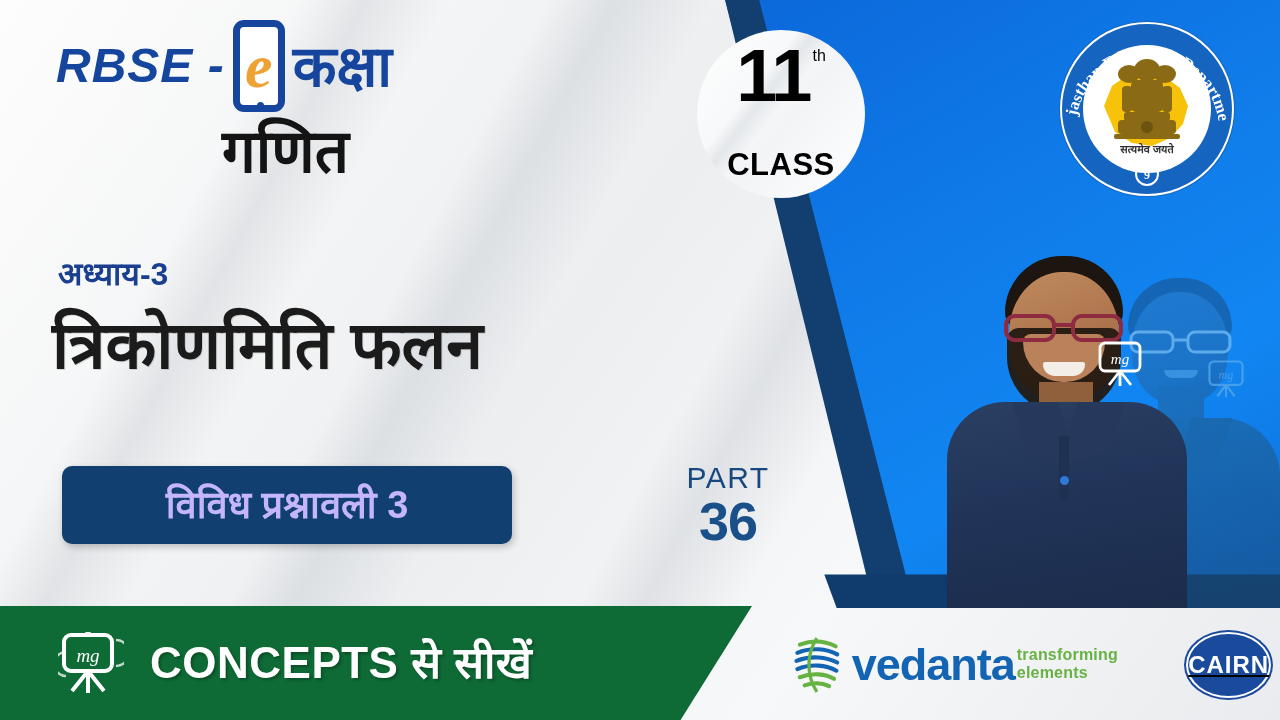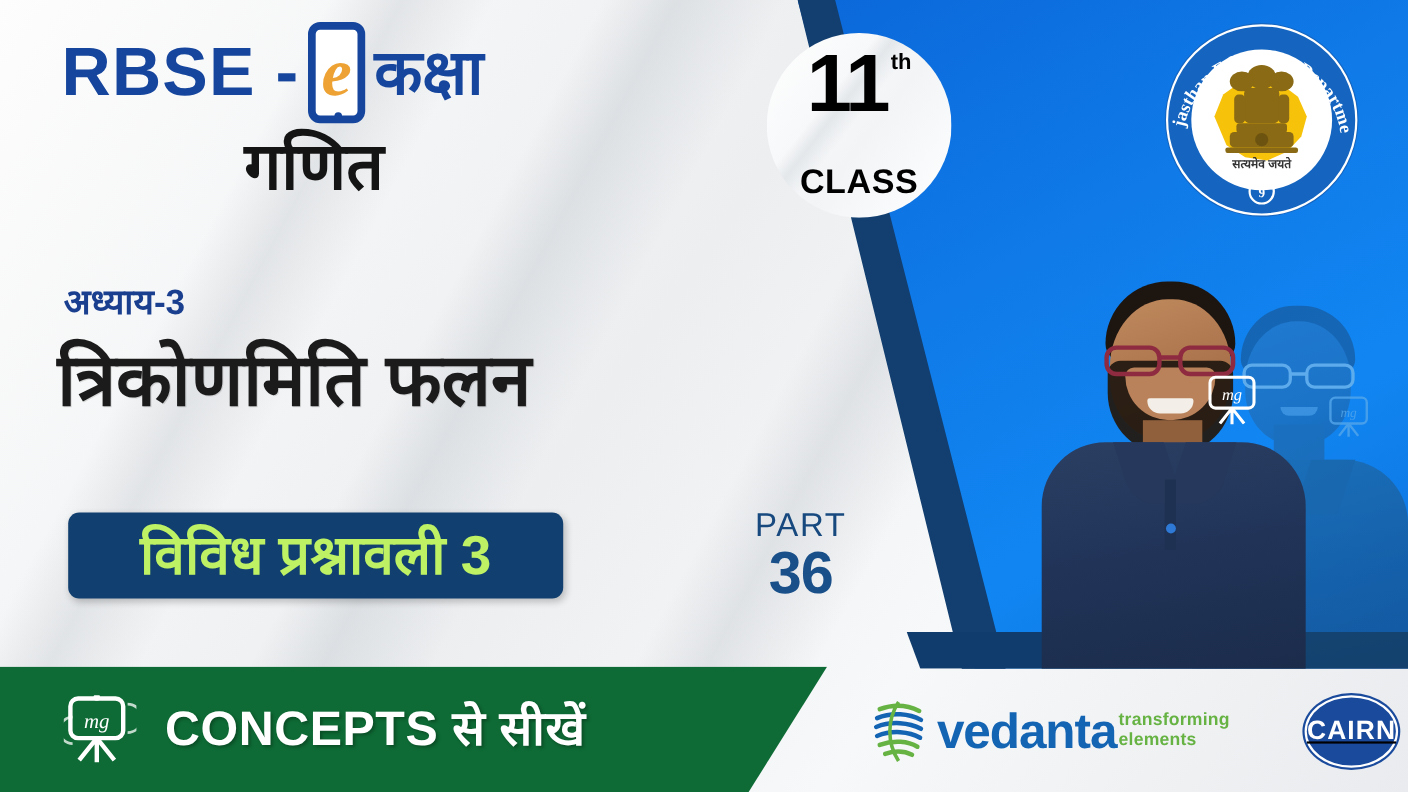--- a/index.html
+++ b/index.html
@@ -67,21 +67,21 @@
   }
   .class-num-row {
     display: flex; align-items: flex-start;
     line-height: 0.85;
   }
   .class-num {
     font-size: 74px; font-weight: 800; color: #000;
     letter-spacing: -2px;
   }
   .class-sup {
-    font-size: 20px; font-weight: 700; color: #000;
+    font-size: 16px; font-weight: 400; color: #000;
     margin-top: 4px; margin-left: 2px;
   }
   .class-word {
     font-size: 31px; font-weight: 800; color: #000;
     letter-spacing: 0.5px; margin-top: 3px;
   }
 
   
   .seal {
     position: absolute;
@@ -183,22 +183,22 @@
     position:absolute; left:80px; top:92px; width:34px; height:8px;
     background:#5a9bd0; border-radius:0 0 12px 12px;
   }
 
   
   .rbse-row {
     position: absolute; left: 56px; top: 20px;
     display: flex; align-items: center; gap: 4px;
   }
   .rbse-text {
-    font-size: 62px; font-weight: 800; color: #15459d;
-    letter-spacing: 1px; line-height: 1;
+    font-size: 48px; font-weight: 800; color: #15459d;
+    letter-spacing: 1px; line-height: 1; font-style: italic;
   }
   .phone {
     position: relative; width: 52px; height: 92px;
     border: 7px solid #15459d; border-radius: 11px;
     background: #ffffff; margin: 0 4px;
   }
   .phone::before {
     content:""; position:absolute; top:-4px; left:11px;
     width:18px; height:3px; background:#15459d; border-radius:2px;
   }
@@ -241,21 +241,21 @@
   .exercise-badge {
     position: absolute; left: 62px; top: 466px;
     min-width: 450px; height: 78px;
     background: #103f70;
     border-radius: 10px;
     display: flex; align-items: center; justify-content: center;
     padding: 0 26px;
     box-shadow: 2px 3px 7px rgba(0,0,0,0.22);
   }
   .exercise-badge span {
-    font-size: 50px; font-weight: 700; color: #bef264; line-height: 1;
+    font-size: 38px; font-weight: 700; color: #c4b5fd; line-height: 1;
   }
 
   .part-block {
     position: absolute; left: 668px; top: 462px;
     text-align: center; width: 120px;
   }
   .part-label {
     font-size: 30px; font-weight: 400; color: #17497f;
     letter-spacing: 1.5px; line-height: 1.05;
   }

